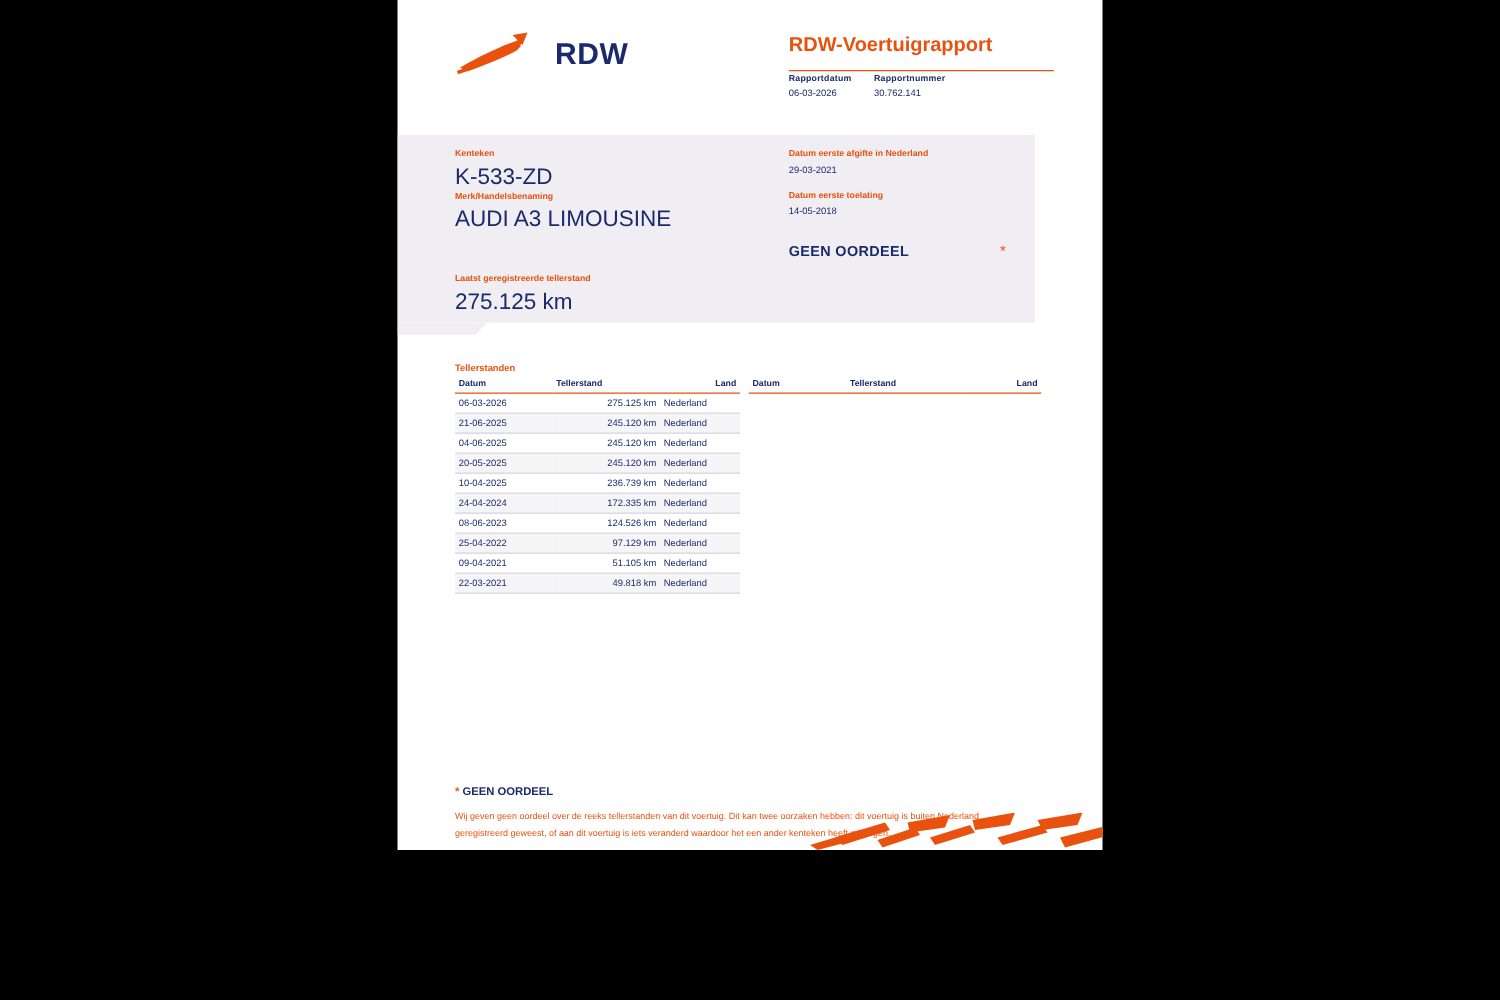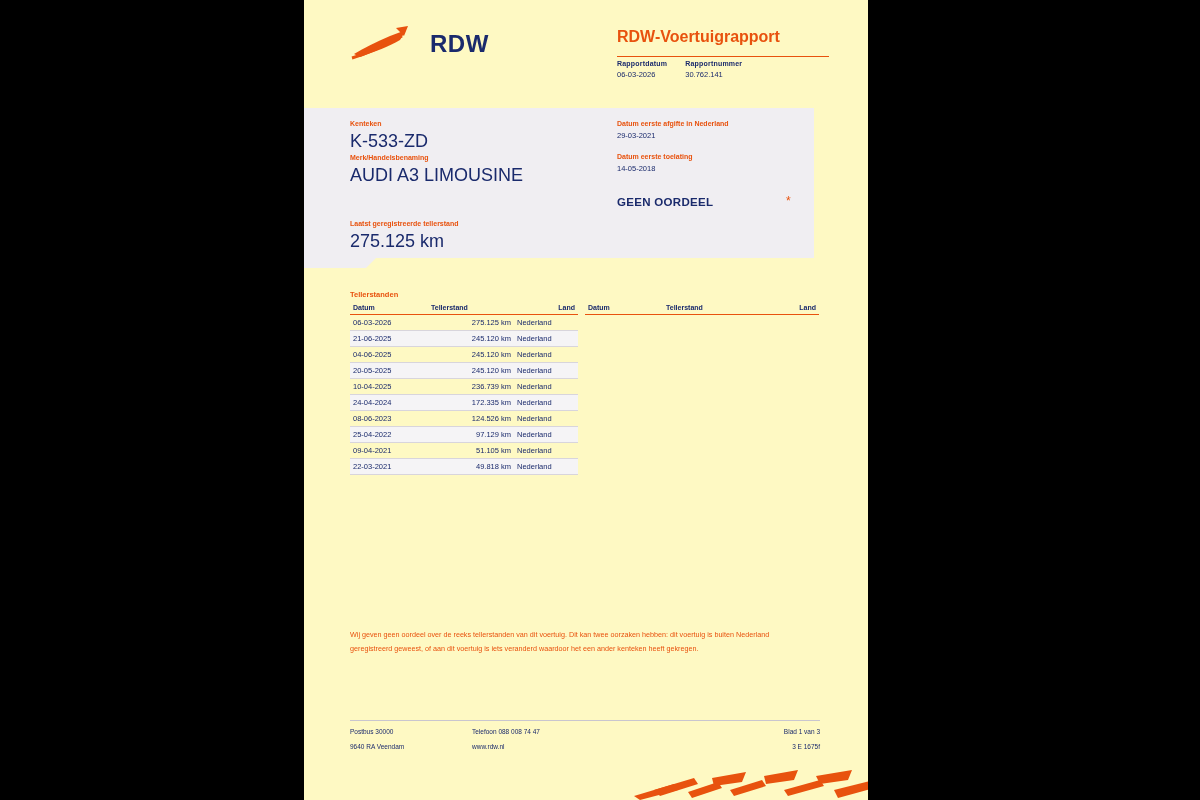--- a/index.html
+++ b/index.html
@@ -6,25 +6,25 @@
     margin: 0;
     padding: 0;
     background: #000;
     width: 1200px;
     height: 800px;
     overflow: hidden;
     font-family: "Liberation Sans", sans-serif;
   }
   .page {
     position: absolute;
-    left: 304px;
+    left: 318px;
     top: 0;
     width: 564px;
-    height: 800px;
-    background: #fef9c3;
+    height: 680px;
+    background: #ffffff;
     overflow: hidden;
   }
   
   .header {
     position: relative;
     height: 108px;
   }
   .logo-wrap {
     position: absolute;
     left: 46px;
@@ -360,20 +360,24 @@
       <tr>
         <th style="width:72px;">Datum</th>
         <th class="mid" style="width:88px;">Tellerstand</th>
         <th class="num">Land</th>
       </tr>
     </thead>
     <tbody></tbody>
   </table>
 
   <div class="footnote">
+    <div class="fn-title">
+      <span class="st">*</span>
+      <span>GEEN OORDEEL</span>
+    </div>
     <p>Wij geven geen oordeel over de reeks tellerstanden van dit voertuig. Dit kan twee oorzaken hebben: dit voertuig is buiten Nederland geregistreerd geweest, of aan dit voertuig is iets veranderd waardoor het een ander kenteken heeft gekregen.</p>
   </div>
 
   <div class="footer-rule"></div>
   <div class="footer">
     <div class="row">
       <div class="c1">Postbus 30000</div>
       <div class="c2">Telefoon 088 008 74 47</div>
       <div class="c3">Blad 1 van 3</div>
     </div>

